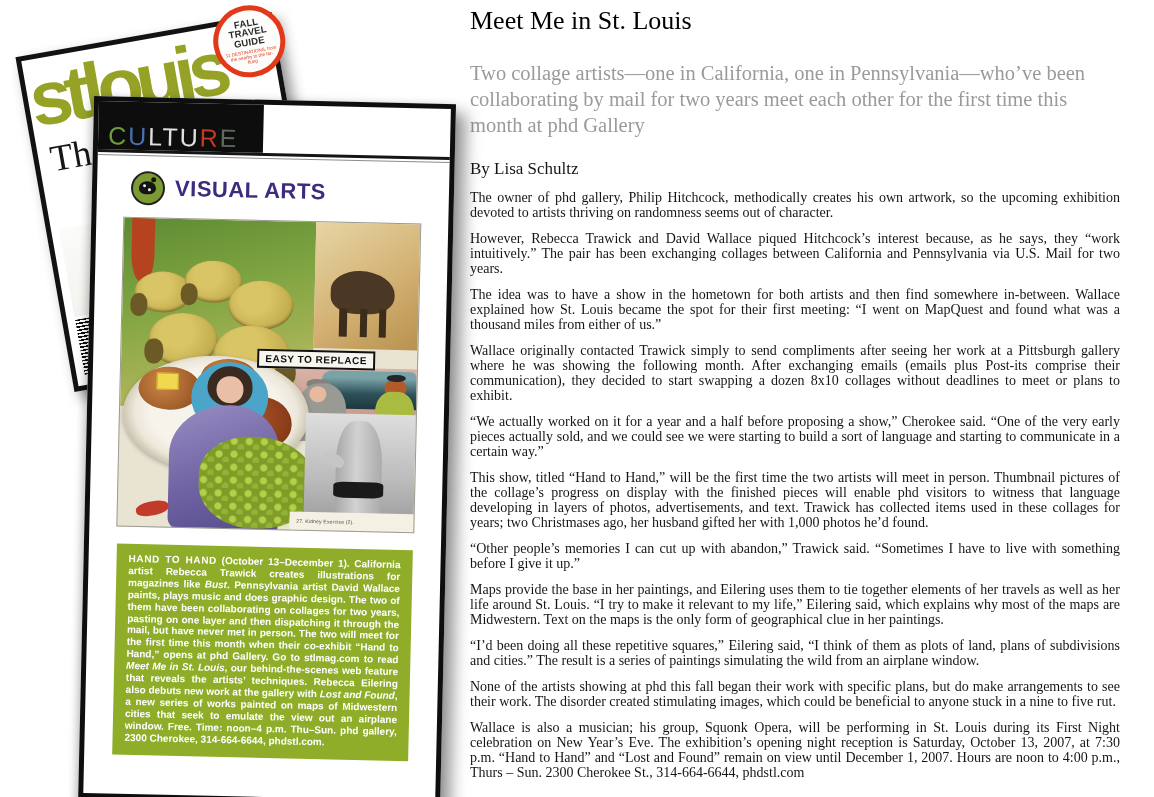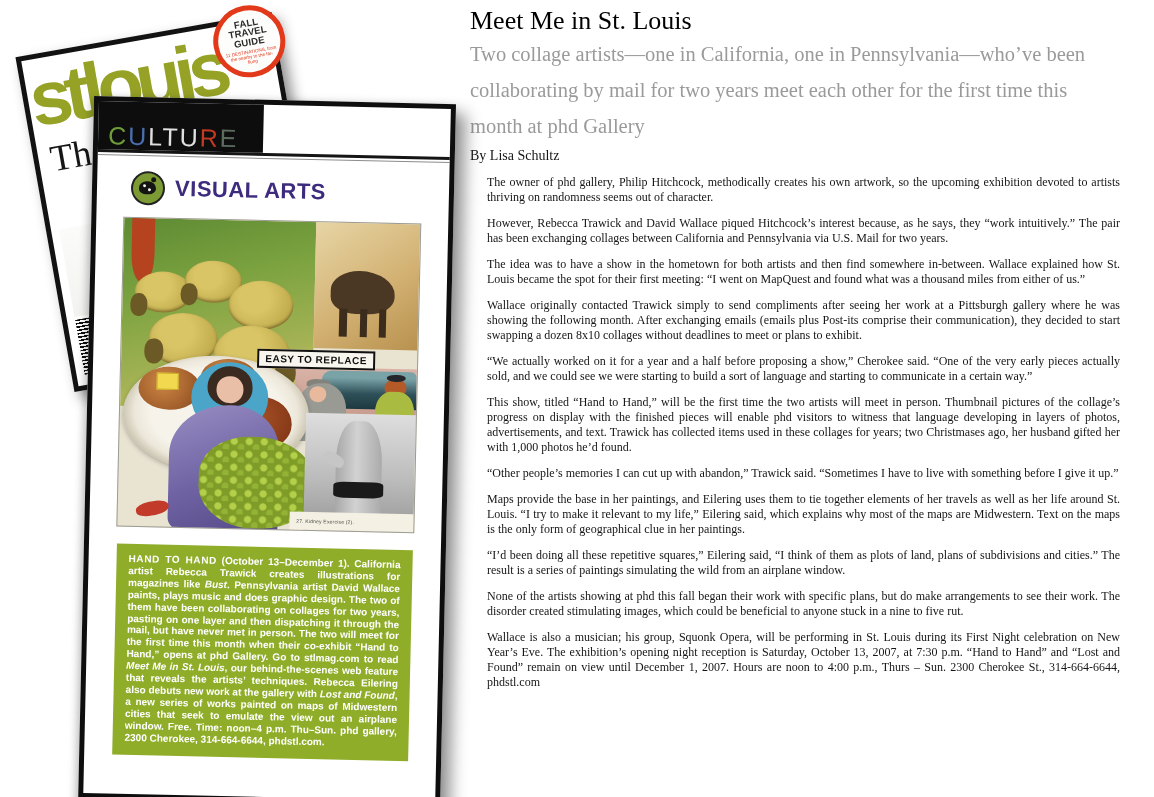--- a/index.html
+++ b/index.html
@@ -114,24 +114,24 @@
   
   .gallery-listing{width:272px;margin:17px auto 0;background:var(--listing-green,#8fad29);
     color:#ffffff;padding:9px 12px 11px;font-family:"Liberation Sans",sans-serif;
     font-size:10px;line-height:11.9px;font-weight:bold;text-align:justify;}
   .seg-bold{letter-spacing:.6px;}
   .seg-italic{font-style:italic;}
 
   
   .article{position:absolute;left:470px;top:6px;width:650px;z-index:0;color:#151515;}
   .article-title{font-size:26px;line-height:1.15;color:#000;margin:0;font-weight:normal;}
-  .article-subtitle{font-size:20.5px;line-height:36px;color:var(--subtitle-gray,#9a9a9a);}
-  .article-byline{margin-top:4px;font-size:14px;}
+  .article-subtitle{margin-top:24px;font-size:20.5px;line-height:26px;color:var(--subtitle-gray,#9a9a9a);}
+  .article-byline{margin-top:21px;font-size:17px;}
   .article-body{margin-top:3px;}
-  .article-body p.para{font-size:12px;line-height:15px;margin:11px 0 0 17px;text-align:justify;}
+  .article-body p.para{font-size:14px;line-height:15px;margin:11px 0 0 0;text-align:justify;}
 </style>
 </head>
 <body>
 
 <div id="canvas">
 
   <div class="magazine-cover">
     <div class="masthead">stlouis</div>
     <div class="cover-line">
       <span class="w1">The</span>

